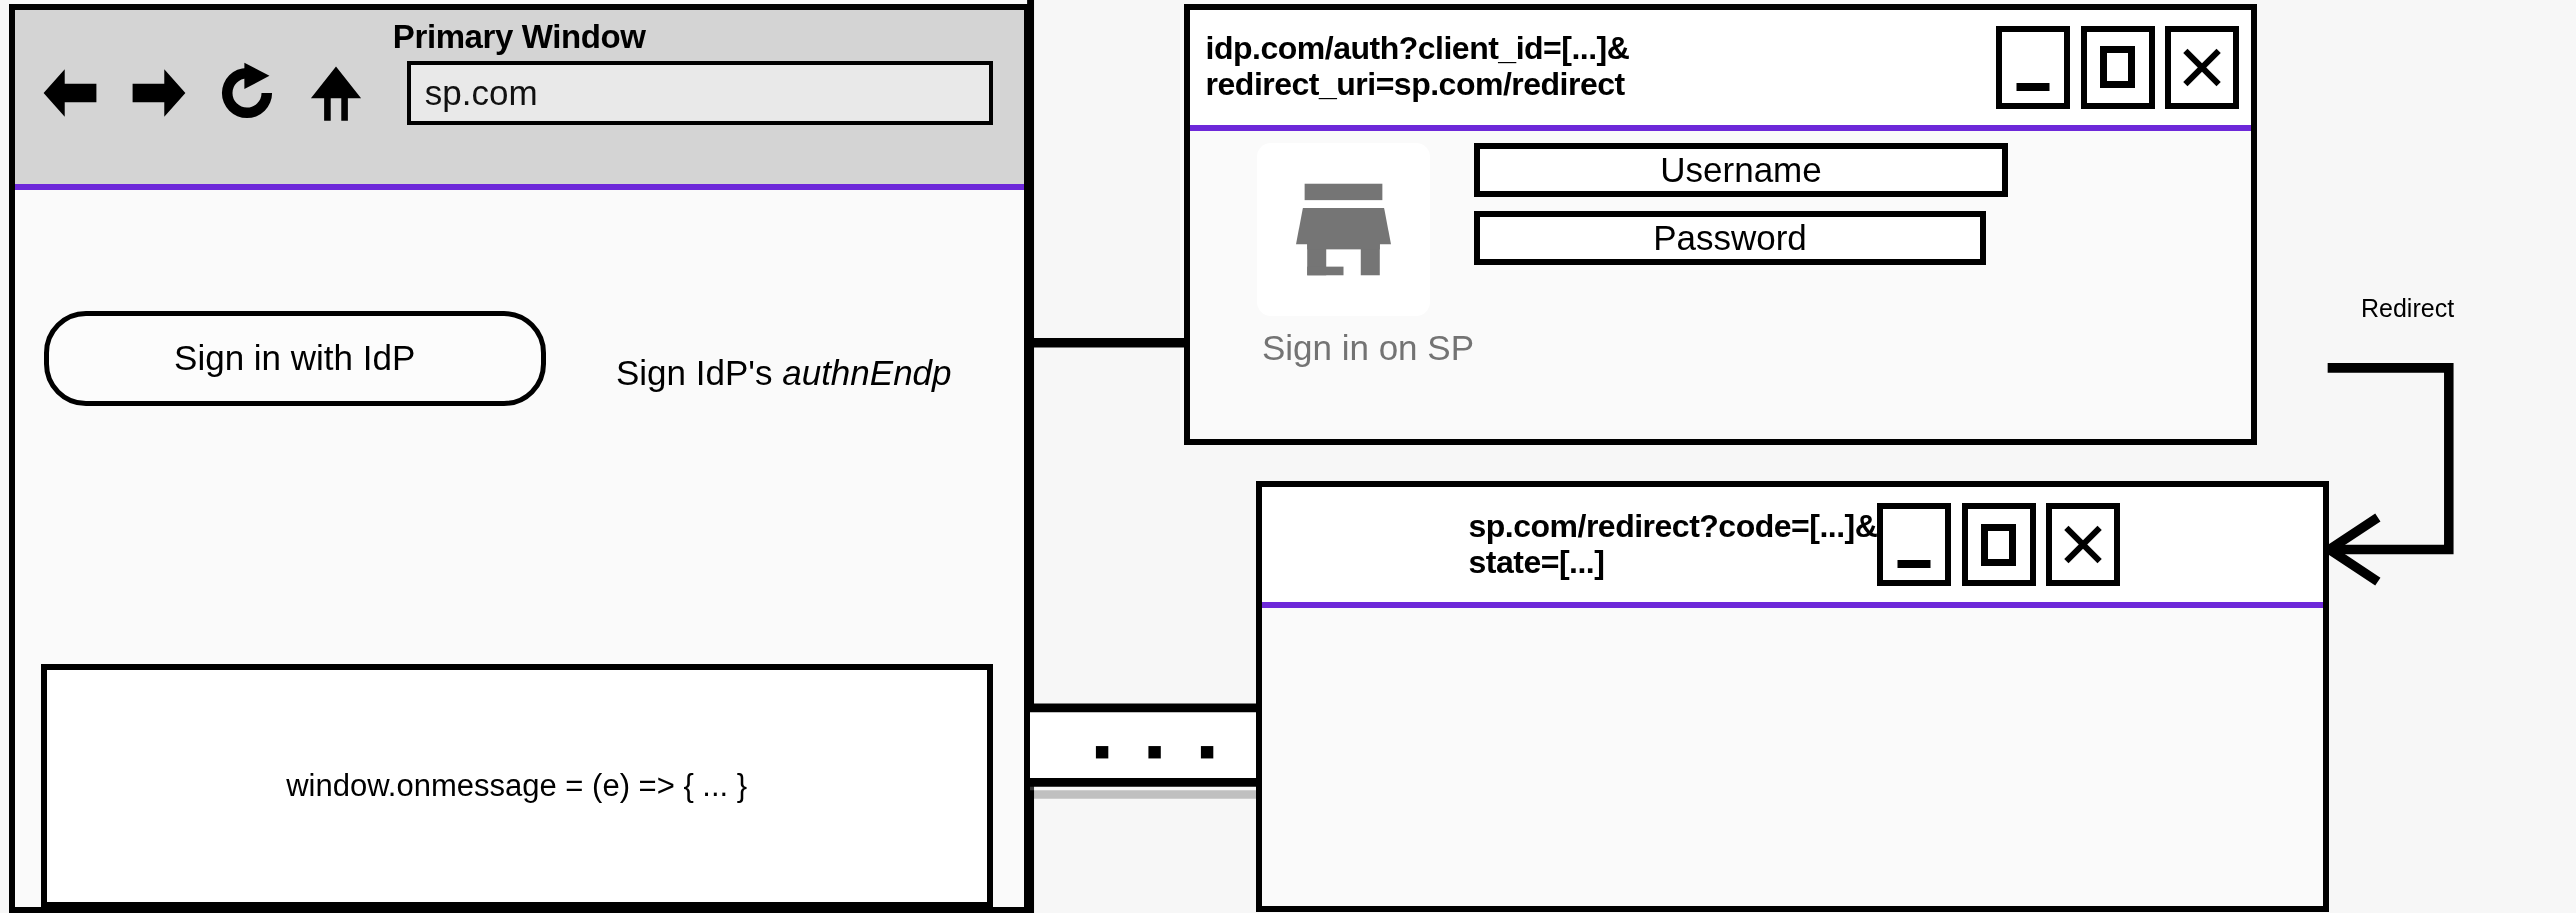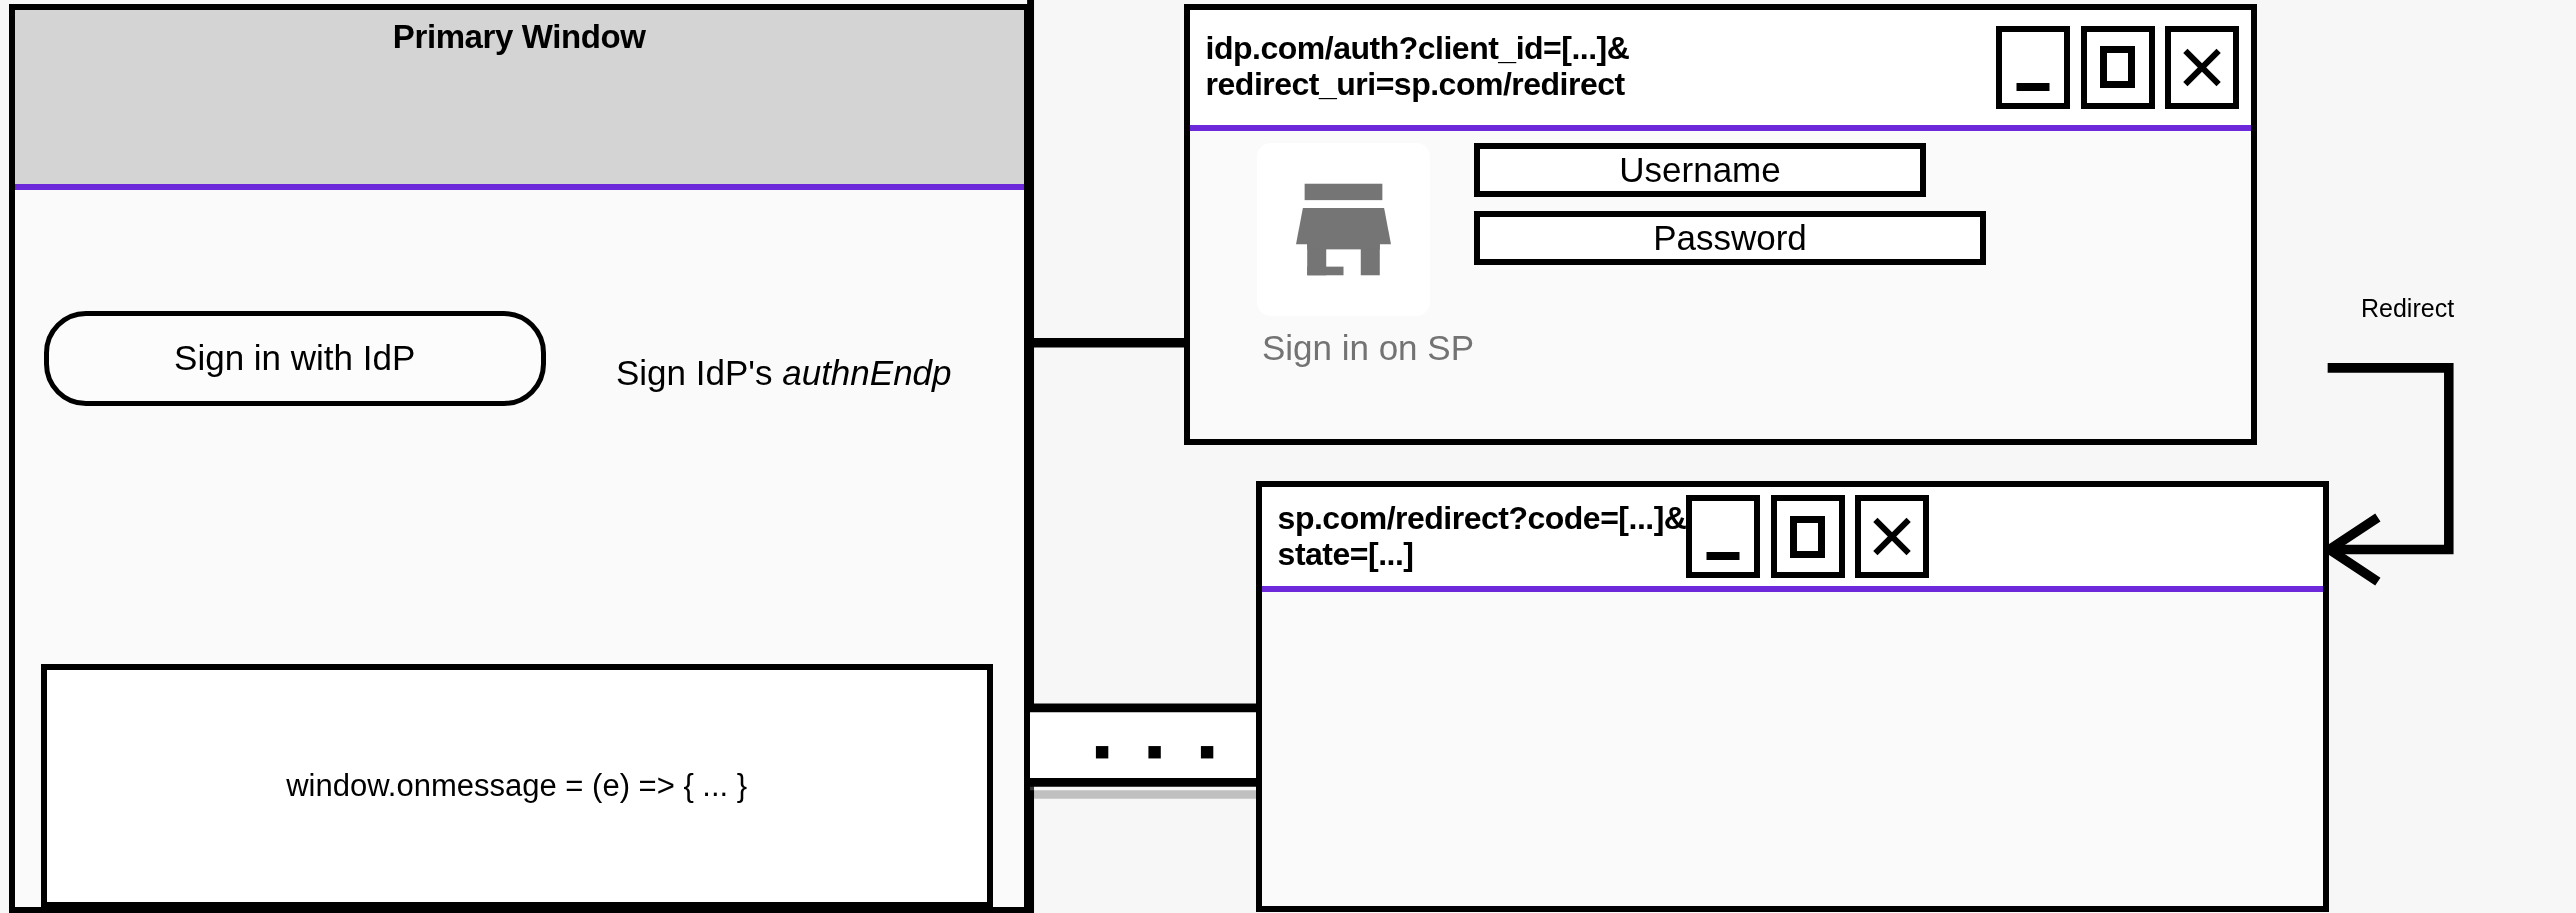--- a/index.html
+++ b/index.html
@@ -226,44 +226,44 @@
     box-sizing: border-box;
     border: 6px solid #000;
     background: #fff;
     display: flex;
     align-items: center;
     justify-content: center;
     font-size: 35px;
     color: #000;
     height: 54px;
   }
-  #username-field { left: 284px; top: 12px;  width: 452px; }
+  #username-field { left: 284px; top: 12px;  width: 534px; }
   #password-field { left: 284px; top: 80px;  width: 512px; }
   #login-consent-button {
     left: 284px;
     top: 185px;
     width: 512px;
     height: 54px;
     border: 6px solid #000;
     border-radius: 17.3px;
     font-size: 35px;
   }
 
   
   #sp-window {
     left: 1256px;
     top: 481px;
     width: 1073px;
     height: 431px;
   }
   #sp-titlebar {
-    height: 105px;
+    height: 121px;
     background: #fff;
     padding: 0 12px 0 15.6px;
-    justify-content: flex-start;
+    justify-content: center;
   }
   #sp-body {
     position: relative;
     height: calc(100% - 121px);
     background: #fafafa;
   }
 
   
   #connectors {
     position: absolute;
@@ -322,20 +322,43 @@
 
   <g>
     <polygon points="1075,861 1175,775 1175,818 1495,818 1495,775 1595,861 1495,947 1495,904 1175,904 1175,947" fill="#ffffff" stroke="#000" stroke-width="10" stroke-linejoin="miter" transform="translate(14,14)" opacity="0.22"></polygon>
     <polygon points="1075,861 1175,775 1175,818 1495,818 1495,775 1595,861 1495,947 1495,904 1175,904 1175,947" fill="#ffffff" stroke="#000" stroke-width="10" stroke-linejoin="miter"></polygon>
   </g>
 </svg>
 
 <div class="window" id="primary-window">
   <div class="titlebar" id="primary-titlebar">
     <div id="primary-window-title">Primary Window</div>
+    <div id="browser-toolbar">
+
+      <svg class="nav-icon" viewBox="0 0 100 100">
+        <path d="M10 50 L42 14 L42 36 L90 36 L90 64 L42 64 L42 86 Z" fill="#000"></path>
+      </svg>
+
+      <svg class="nav-icon" viewBox="0 0 100 100">
+        <path d="M90 50 L58 14 L58 36 L10 36 L10 64 L58 64 L58 86 Z" fill="#000"></path>
+      </svg>
+
+      <svg class="nav-icon" viewBox="0 0 100 100">
+        <path d="M50 12 A38 38 0 1 0 88 50 L72 50 A22 22 0 1 1 50 28 Z" fill="#000"></path>
+        <path d="M46 4 L46 44 L84 24 Z" fill="#000"></path>
+      </svg>
+
+      <svg class="nav-icon" viewBox="0 0 100 100">
+        <path d="M50 10 L88 58 L68 58 L68 92 L58 92 L58 58 L42 58 L42 92 L32 92 L32 58 L12 58 Z" fill="#000"></path>
+      </svg>
+
+      <div id="address-bar">
+        <span title="Enter address">sp.com</span>
+      </div>
+    </div>
   </div>
 
   <div id="primary-body">
     <div class="pill-button" id="sign-in-with-idp-button">
       <span>Sign in with IdP</span>
     </div>
 
     <div class="code-box" id="onmessage-code-box">
       <span>window.onmessage = (e) =&gt; { ... }</span>
     </div>

